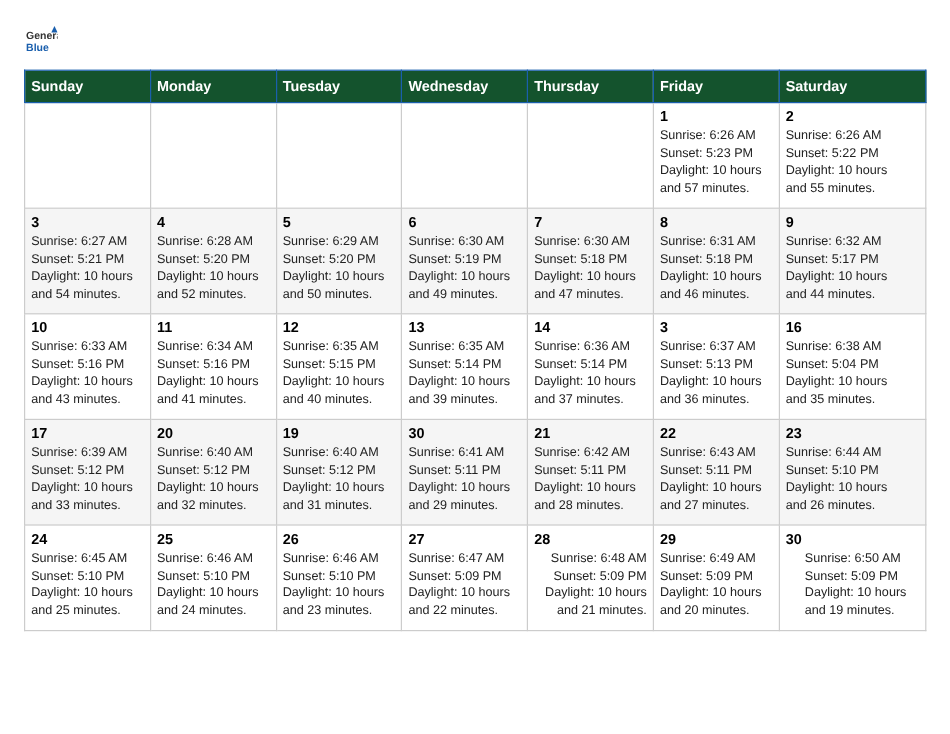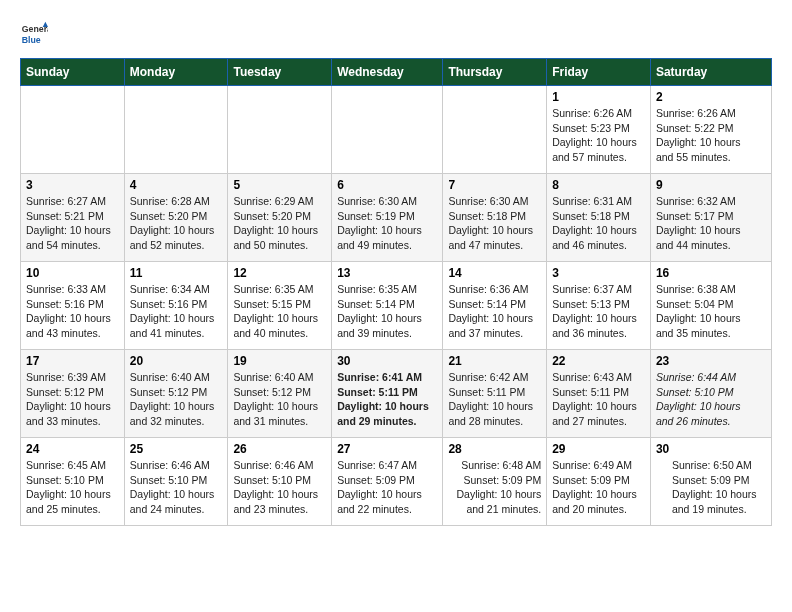--- a/index.html
+++ b/index.html
@@ -243,42 +243,42 @@
         </td>
         <td>
           <span class="day-num">19</span>
           <div class="day-info" style="white-space: pre-line;">Sunrise: 6:40 AM
 Sunset: 5:12 PM
 Daylight: 10 hours
 and 31 minutes.</div>
         </td>
         <td>
           <span class="day-num">30</span>
-          <div class="day-info" style="white-space: pre-line; font-weight: bold;">Sunrise: 6:41 AM
+          <div class="day-info" style="white-space: pre-line;">Sunrise: 6:41 AM
 Sunset: 5:11 PM
 Daylight: 10 hours
 and 29 minutes.</div>
         </td>
         <td>
           <span class="day-num">21</span>
           <div class="day-info" style="white-space: pre-line;">Sunrise: 6:42 AM
 Sunset: 5:11 PM
 Daylight: 10 hours
 and 28 minutes.</div>
         </td>
         <td>
           <span class="day-num">22</span>
           <div class="day-info" style="white-space: pre-line;">Sunrise: 6:43 AM
 Sunset: 5:11 PM
 Daylight: 10 hours
 and 27 minutes.</div>
         </td>
         <td>
           <span class="day-num">23</span>
-          <div class="day-info" style="white-space: pre-line; font-style: italic;">Sunrise: 6:44 AM
+          <div class="day-info" style="white-space: pre-line;">Sunrise: 6:44 AM
 Sunset: 5:10 PM
 Daylight: 10 hours
 and 26 minutes.</div>
         </td>
       </tr>
       <tr>
         <td>
           <span class="day-num">24</span>
           <div class="day-info" style="white-space: pre-line;">Sunrise: 6:45 AM
 Sunset: 5:10 PM

